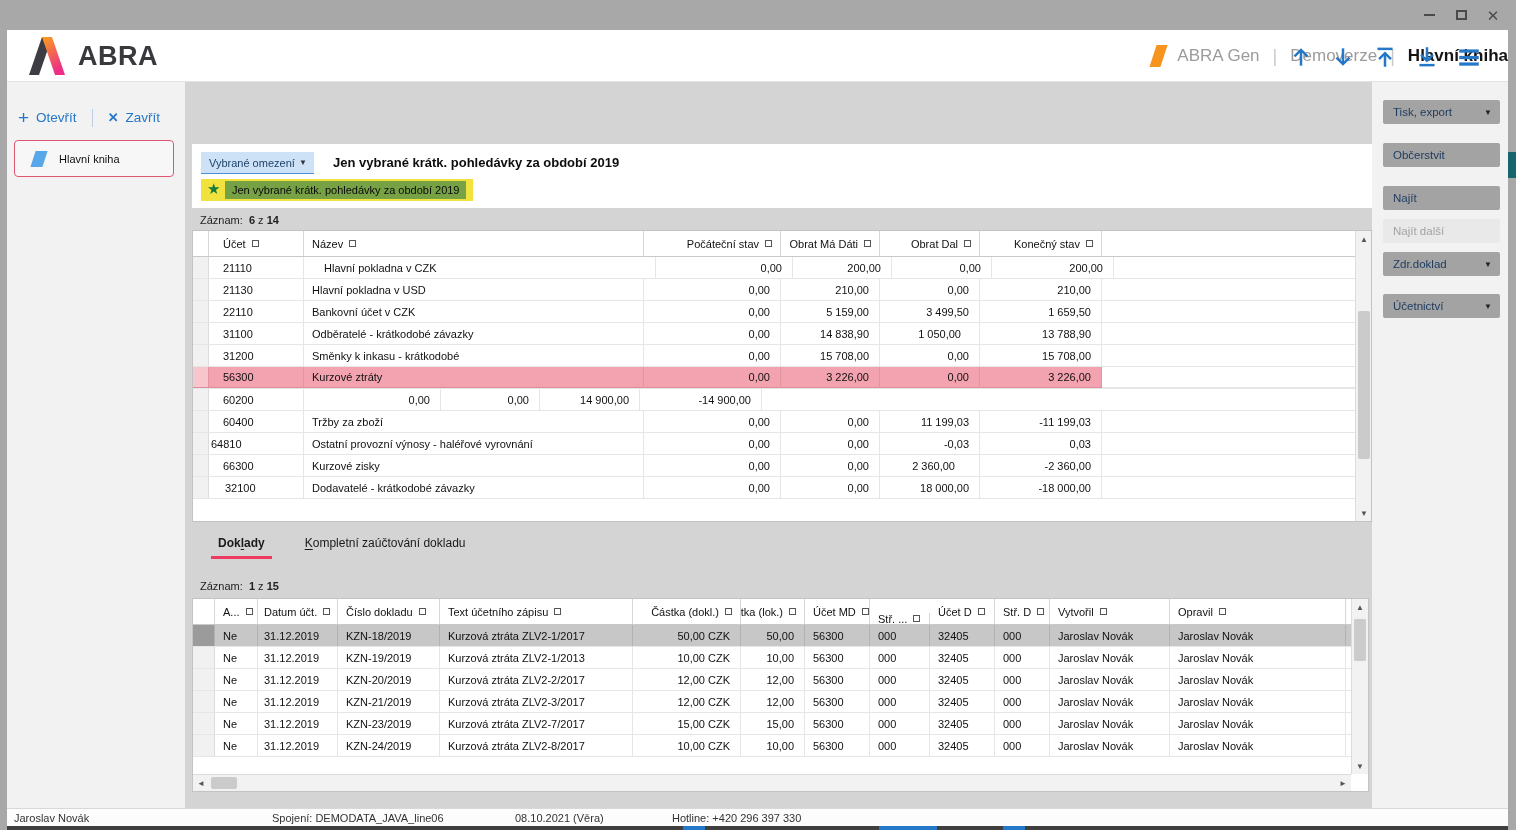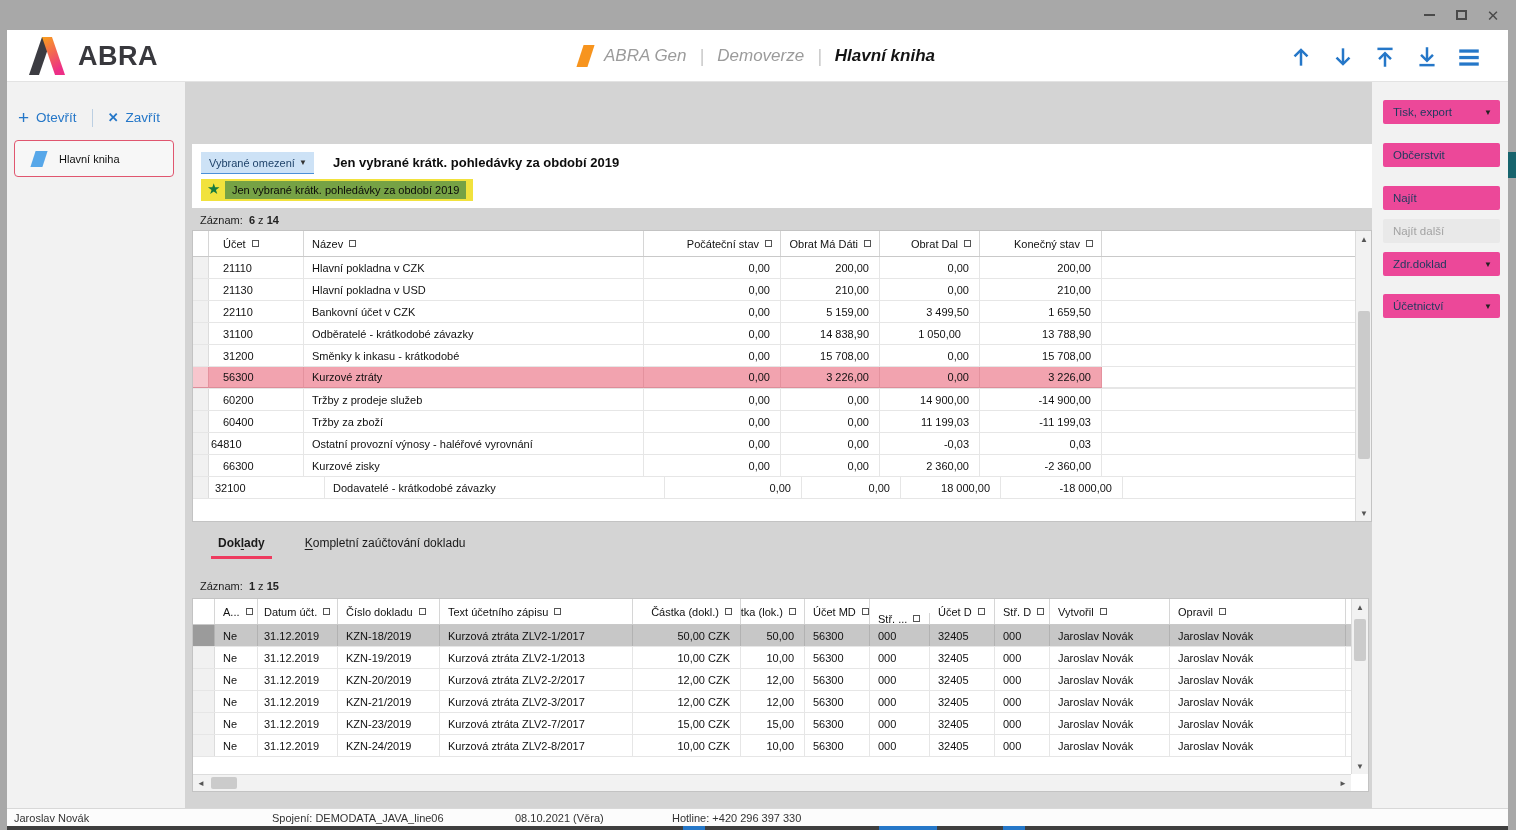--- a/index.html
+++ b/index.html
@@ -19,21 +19,21 @@
   .win-max-glyph { width:11px; height:10px; border:2px solid #4a4a4a; background:transparent; }
   .win-close-glyph { font-size:15px; line-height:1; color:#4a4a4a; }
   .dock-tab { position:absolute; right:0; top:152px; width:8px; height:26px; background:#17646d; }
 
   .app { position:absolute; left:7px; top:30px; width:1501px; height:800px; background:#f2f2f2; }
 
   
   .hdr { position:absolute; left:0; top:0; width:1501px; height:52px; background:#ffffff; border-bottom:1px solid #e3e3e3; }
   .logo { position:absolute; left:22px; top:7px; height:38px; display:flex; align-items:center; gap:9px; }
   .logo-text { font-size:27px; font-weight:700; color:#38383d; letter-spacing:0.5px; }
-  .crumbs { position:absolute; left:0; right:0; top:0; height:52px; display:flex; align-items:center; justify-content:center; gap:13px;font-style:italic; }
+  .crumbs { position:absolute; left:0; right:0; top:0; height:52px; display:flex; align-items:center; justify-content:flex-end; gap:13px; }
   .slash { width:11px; height:22px; background:#f7941e; transform:skewX(-18deg); }
   .crumb-dim { font-size:17px; color:#9b9b9b; }
   .crumb-sep { font-size:18px; color:#c8c8c8; font-weight:300; }
   .crumb-title { font-size:17px; color:#141414; font-weight:600; }
   .nav-icons { position:absolute; right:26px; top:13px; display:flex; gap:15px; }
   .nav-icons .nicon { width:27px; height:27px; display:flex; align-items:center; justify-content:center; cursor:pointer; }
 
   
   .side-actions { position:absolute; left:11px; top:78px; display:flex; align-items:center; gap:7px; color:#2577c8; font-size:13.5px; }
   .side-plus { font-size:19px; font-weight:400; line-height:1; }
@@ -88,21 +88,21 @@
   .tbl-row.sel .td { background:#c7c7c7; border-right-color:#b2b2b2; }
   .tbl-row.sel .td.gutter { background:#9b9b9b; }
 
   
   .vscroll { position:absolute; width:17px; background:#f2f2f2; border-left:1px solid #dcdcdc; }
   .hscroll { position:absolute; height:17px; background:#f2f2f2; border-top:1px solid #dcdcdc; }
   .sb-arrow { position:absolute; width:16px; height:16px; display:flex; align-items:center; justify-content:center; font-size:8px; color:#555; cursor:pointer; }
   .sb-thumb { position:absolute; background:#cbcbcb; border-radius:2px; cursor:pointer; }
 
   
-  .act-btn { position:absolute; left:1376px; width:117px; height:24px; background:#ec4899; border-radius:2px; display:flex; align-items:center; font-size:11.5px; color:#1c3a5e; cursor:pointer; }
+  .act-btn { position:absolute; left:1376px; width:117px; height:24px; background:#a3a3a3; border-radius:2px; display:flex; align-items:center; font-size:11.5px; color:#1c3a5e; cursor:pointer; }
   .act-btn .a-lbl { flex:1; padding-left:10px; white-space:nowrap; }
   .act-btn .a-arr { font-size:8px; color:#222; padding-right:8px; }
   .act-btn.disabled { background:#e9e9e9; color:#a3a3a3; cursor:default; }
 
   
   .statusbar { position:absolute; left:0; top:778px; width:1501px; height:18px; background:#fcfcfc; border-top:1px solid #d8d8d8; font-size:11px; color:#333; }
   .statusbar span { position:absolute; top:3px; white-space:nowrap; }
   .st-user { left:7px; }
   .st-conn { left:265px; }
   .st-date { left:508px; }
@@ -247,21 +247,21 @@
           </div>
           <div class="th right" style="width: 122px; padding-right: 8px;">
             <span>Konečný stav</span>
             <span class="sortbox"></span>
           </div>
           <div class="th filler"></div>
         </div>
         <div class="tbl-row">
           <div class="td gutter" style="width: 16px;"></div>
           <div class="td" style="width: 95px; padding-left: 14px;">21110</div>
-          <div class="td" style="width: 340px; padding-left: 8px;">Hlavní pokladna v CZK</div>
+          <div class="td" style="width: 340px; padding-left: 8px; margin-left: 12px;">Hlavní pokladna v CZK</div>
           <div class="td right" style="width: 137px; padding-right: 10px;">0,00</div>
           <div class="td right" style="width: 99px; padding-right: 10px;">200,00</div>
           <div class="td right" style="width: 100px; padding-right: 10px;">0,00</div>
           <div class="td right" style="width: 122px; padding-right: 10px;">200,00</div>
           <div class="td filler"></div>
         </div>
         <div class="tbl-row">
           <div class="td gutter" style="width: 16px;"></div>
           <div class="td" style="width: 95px; padding-left: 14px;">21130</div>
           <div class="td" style="width: 340px; padding-left: 8px;">Hlavní pokladna v USD</div>
@@ -307,21 +307,20 @@
           <div class="td" style="width: 340px; padding-left: 8px;">Kurzové ztráty</div>
           <div class="td right" style="width: 137px; padding-right: 10px;">0,00</div>
           <div class="td right" style="width: 99px; padding-right: 10px;">3 226,00</div>
           <div class="td right" style="width: 100px; padding-right: 10px;">0,00</div>
           <div class="td right" style="width: 122px; padding-right: 10px;">3 226,00</div>
           <div class="td filler"></div>
         </div>
         <div class="tbl-row">
           <div class="td gutter" style="width: 16px;"></div>
           <div class="td" style="width: 95px; padding-left: 14px;">60200</div>
-          <div class="td" style="width: 340px; padding-left: 8px;">Tržby z prodeje služeb</div>
           <div class="td right" style="width: 137px; padding-right: 10px;">0,00</div>
           <div class="td right" style="width: 99px; padding-right: 10px;">0,00</div>
           <div class="td right" style="width: 100px; padding-right: 10px;">14 900,00</div>
           <div class="td right" style="width: 122px; padding-right: 10px;">-14 900,00</div>
           <div class="td filler"></div>
         </div>
         <div class="tbl-row">
           <div class="td gutter" style="width: 16px;"></div>
           <div class="td" style="width: 95px; padding-left: 14px;">60400</div>
           <div class="td" style="width: 340px; padding-left: 8px;">Tržby za zboží</div>
@@ -340,27 +339,27 @@
           <div class="td right" style="width: 100px; padding-right: 10px;">-0,03</div>
           <div class="td right" style="width: 122px; padding-right: 10px;">0,03</div>
           <div class="td filler"></div>
         </div>
         <div class="tbl-row">
           <div class="td gutter" style="width: 16px;"></div>
           <div class="td" style="width: 95px; padding-left: 14px;">66300</div>
           <div class="td" style="width: 340px; padding-left: 8px;">Kurzové zisky</div>
           <div class="td right" style="width: 137px; padding-right: 10px;">0,00</div>
           <div class="td right" style="width: 99px; padding-right: 10px;">0,00</div>
-          <div class="td right" style="width: 100px; padding-right: 10px;">2 360,00</div>
+          <div class="td right" style="width: 100px; padding-right: 24px;">2 360,00</div>
           <div class="td right" style="width: 122px; padding-right: 10px;">-2 360,00</div>
           <div class="td filler"></div>
         </div>
         <div class="tbl-row">
           <div class="td gutter" style="width: 16px;"></div>
-          <div class="td" style="width: 116px; padding-left: 6px;">32100</div>
+          <div class="td" style="width: 95px; padding-left: 16px;">32100</div>
           <div class="td" style="width: 340px; padding-left: 8px;">Dodavatelé - krátkodobé závazky</div>
           <div class="td right" style="width: 137px; padding-right: 10px;">0,00</div>
           <div class="td right" style="width: 99px; padding-right: 10px;">0,00</div>
           <div class="td right" style="width: 100px; padding-right: 10px;">18 000,00</div>
           <div class="td right" style="width: 122px; padding-right: 10px;">-18 000,00</div>
           <div class="td filler"></div>
         </div>
         <div class="vscroll" style="left: 1162px; top: 0px; height: 290px;">
           <div class="sb-arrow" style="top: 0px; left: 0px;">▲</div>
           <div class="sb-arrow" style="top: 274px; left: 0px;">▼</div>

